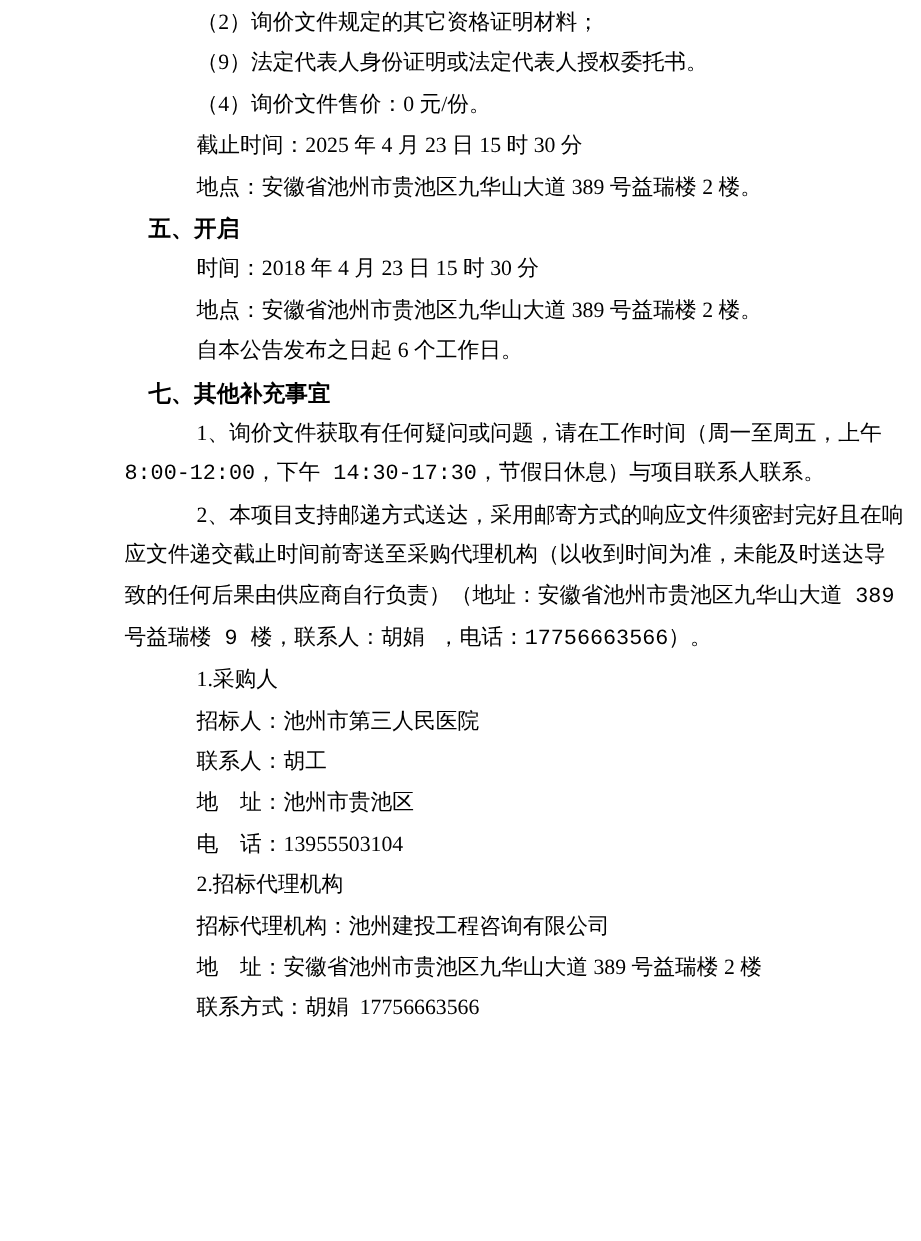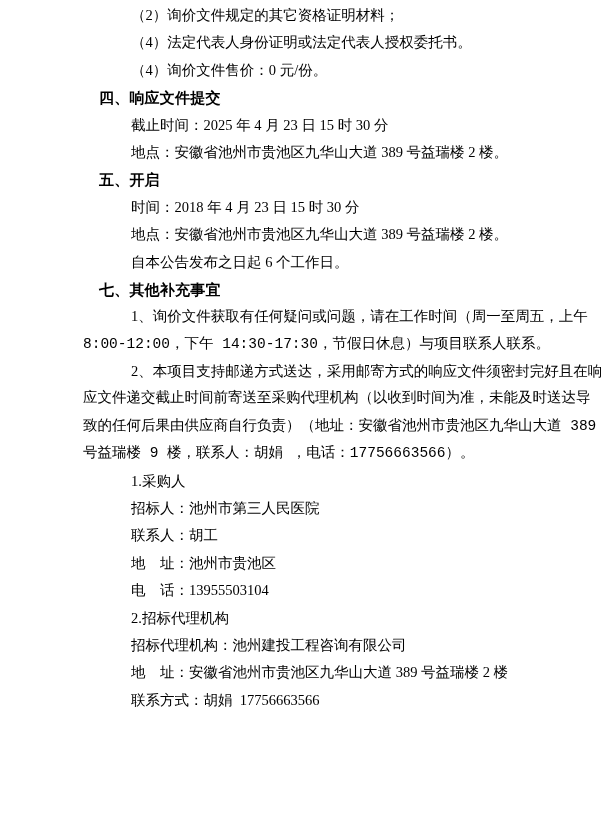--- a/index.html
+++ b/index.html
@@ -41,23 +41,22 @@
   .cont {
     padding-left: 0;
     font-family: Liberation Mono, monospace;
   }
 </style>
 </head>
 <body>
 
 <div class="doc">
   <div class="line item">（2）询价文件规定的其它资格证明材料；</div>
-  <div class="line item">（4）法定代表人身份证明或法定代表人授权委托书。</div>
+  <div class="line item">（9）法定代表人身份证明或法定代表人授权委托书。</div>
   <div class="line item">（4）询价文件售价：0 元/份。</div>
-  <div class="line heading">四、响应文件提交</div>
   <div class="line item">截止时间：2025 年 4 月 23 日 15 时 30 分</div>
   <div class="line item">地点：安徽省池州市贵池区九华山大道 389 号益瑞楼 2 楼。</div>
   <div class="line heading">五、开启</div>
   <div class="line item">时间：2018 年 4 月 23 日 15 时 30 分</div>
   <div class="line item">地点：安徽省池州市贵池区九华山大道 389 号益瑞楼 2 楼。</div>
   <div class="line item">自本公告发布之日起 6 个工作日。</div>
   <div class="line heading">七、其他补充事宜</div>
   <div class="line item">1、询价文件获取有任何疑问或问题，请在工作时间（周一至周五，上午</div>
   <div class="line cont">8:00-12:00，下午 14:30-17:30，节假日休息）与项目联系人联系。</div>
   <div class="line item">2、本项目支持邮递方式送达，采用邮寄方式的响应文件须密封完好且在响</div>

